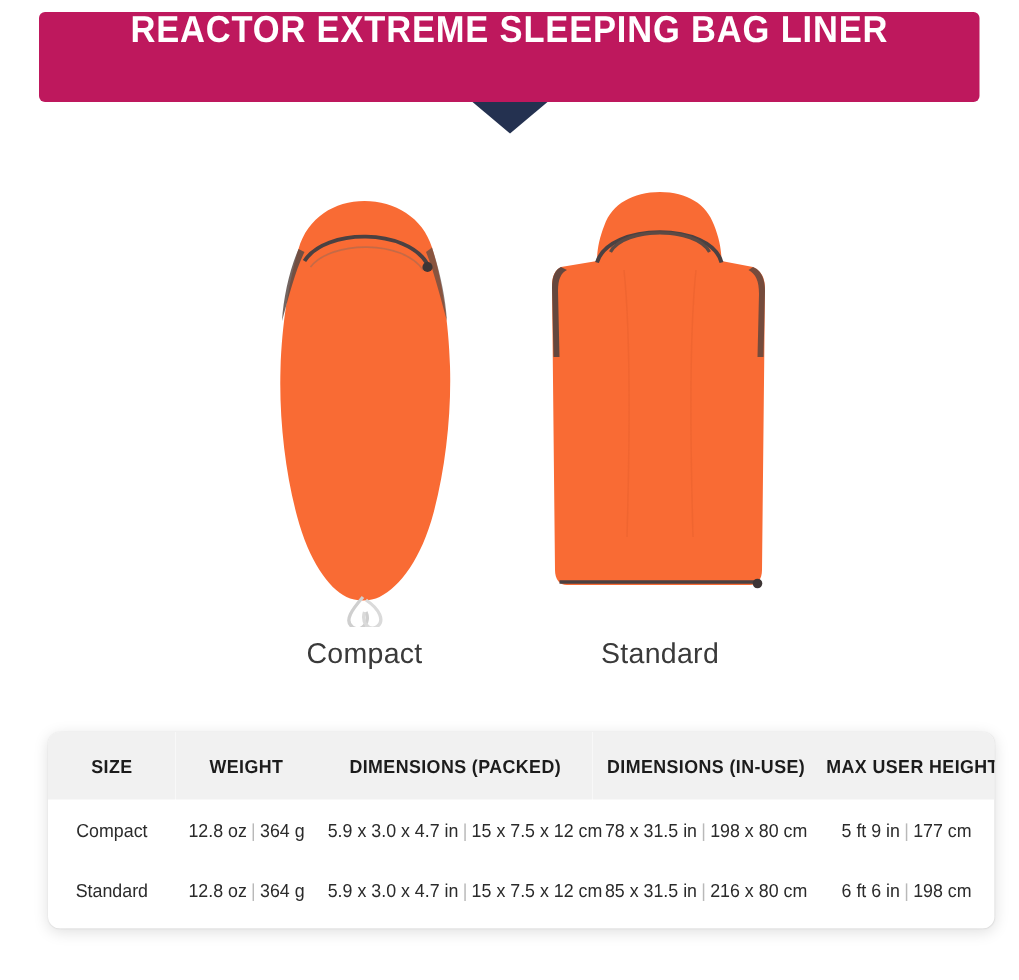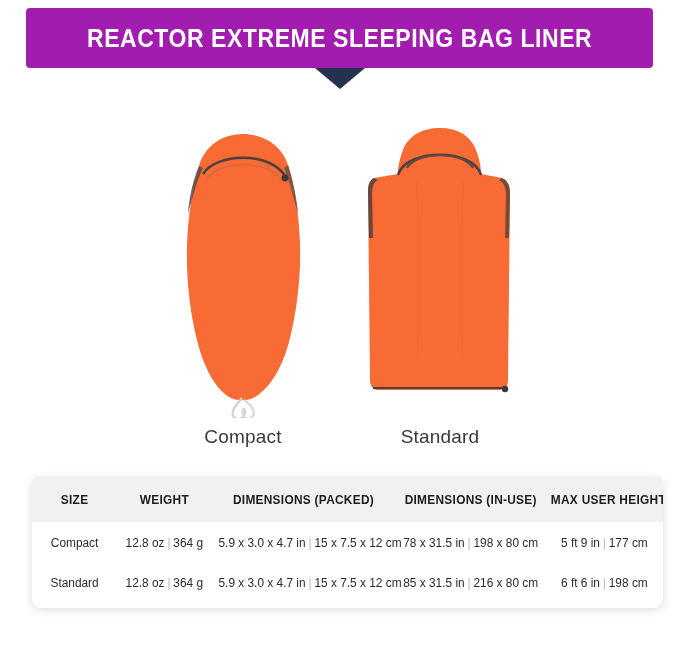--- a/index.html
+++ b/index.html
@@ -20,24 +20,23 @@
   .banner-wrap {
     position: absolute;
     left: 26px;
     top: 8px;
     width: 627px;
     height: 60px;
   }
   .banner {
     width: 100%;
     height: 100%;
-    background: #a21caf;
+    background: #be185d;
     border-radius: 4px;
     display: flex;
-    align-items: center;
     justify-content: center;
     box-sizing: border-box;
   }
   .banner-title {
     color: #ffffff;
     font-family: "Liberation Sans Narrow", "Liberation Sans", sans-serif;
     font-size: 25px;
     font-weight: bold;
     letter-spacing: 0.6px;
     transform: scaleX(0.92);
@@ -87,21 +86,21 @@
     font-size: 19px;
     color: #3a3a3a;
     font-weight: 400;
     letter-spacing: 0.2px;
   }
 
   
   .spec-card {
     position: absolute;
     left: 32px;
-    top: 477px;
+    top: 488px;
     width: 631px;
     border-radius: 8px;
     background: #ffffff;
     box-shadow: 0 2px 10px rgba(0,0,0,0.13), 0 0 1px rgba(0,0,0,0.10);
     overflow: hidden;
   }
   table.spec {
     width: 100%;
     border-collapse: collapse;
     table-layout: fixed;

